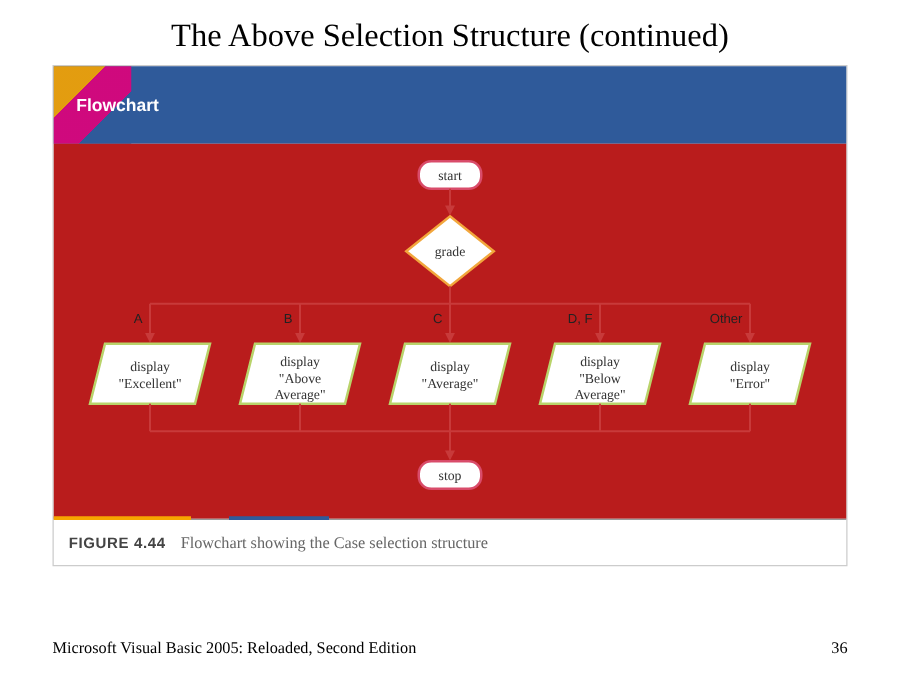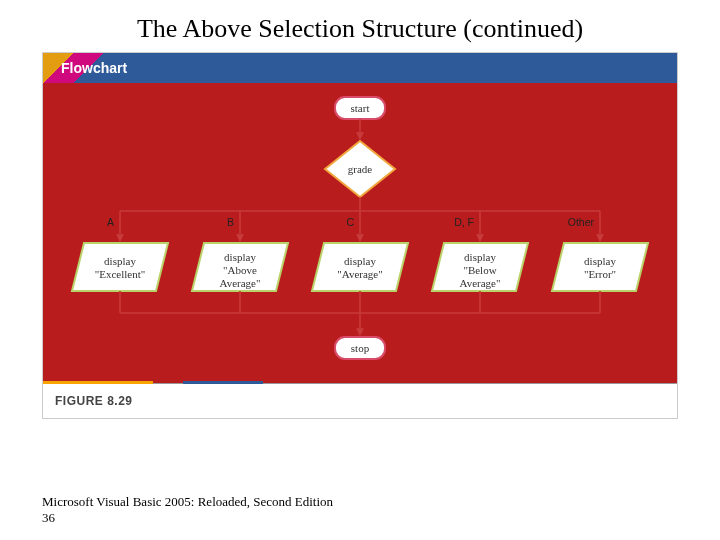--- a/index.html
+++ b/index.html
@@ -1,28 +1,28 @@
 <!DOCTYPE html>
 <html><head>
 <meta charset="utf-8">
 <style>
   * { box-sizing: border-box; margin: 0; padding: 0; }
   body { width: 720px; height: 540px; background: #fff; font-family: Arial, Helvetica, sans-serif; position: relative; overflow: hidden; }
   .title { text-align: center; font-size: 26px; font-weight: normal; padding: 14px 0 8px 0; font-family: "Times New Roman", serif; }
   .figure-wrap { margin: 0 42px; border: 1px solid #ccc; background: #fff; }
-  .banner { background: #2f5a9a; color: #fff; font-weight: bold; font-size: 14px; padding: 7px 12px; display: flex; align-items: center; position: relative; }
+  .banner { background: #2f5a9a; color: #fff; font-weight: bold; font-size: 14px; padding: 23px 12px; display: flex; align-items: center; position: relative; }
   .banner::before { content:""; width: 62px; height: 100%; position: absolute; left: 0; top: 0; background: linear-gradient(135deg,#f7a400 0 33%, #e1007a 33% 66%, #2f5a9a 66% 100%); opacity: .9; }
   .banner span { position: relative; z-index: 1; margin-left: 6px; }
   .chart-area { position: relative; height: 300px; background: #b91c1c; }
   svg { display: block; }
   .caption-bar { border-top: 1px solid #999; padding: 10px 12px; font-size: 12px; color: #333; display: flex; align-items: center; gap: 12px; position: relative; }
   .caption-bar::before { content:""; position: absolute; left: 0; top: -3px; width: 100%; height: 3px; background: linear-gradient(90deg,#f7a400 0 110px, transparent 110px 140px, #2f5a9a 140px 220px, transparent 220px 100%); }
   .caption-label { font-weight: bold; letter-spacing: .5px; color: #444; }
   .caption-text { color: #666; font-family: "Times New Roman", serif; font-size: 13px; }
-  .footer { position: absolute; bottom: 14px; left: 42px; right: 42px; display: flex; justify-content: space-between; font-family: "Times New Roman", serif; font-size: 13px; flex-direction: column; }
+  .footer { position: absolute; bottom: 14px; left: 42px; right: 42px; display: flex; justify-content: space-between; font-family: "Times New Roman", serif; font-size: 13px; }
   .nodeText { font-family: "Times New Roman", serif; font-size: 11px; fill: #333; }
   .caseText { font-family: Arial, sans-serif; font-size: 10.5px; fill: #222; }
 </style>
 </head>
 <body>
 
 <h1 class="title">The Above Selection Structure (continued)</h1>
 
 <div class="figure-wrap">
   <div class="banner">
@@ -90,20 +90,21 @@
       <line x1="317" y1="230" x2="317" y2="252" stroke="#c83a3a" stroke-width="1.6" marker-end="url(#ah)"></line>
 
       <g>
         <rect x="292" y="254" rx="10" ry="10" width="50" height="22" fill="#fff" stroke="#d94c6a" stroke-width="2"></rect>
         <text class="nodeText" x="317" y="269" text-anchor="middle">stop</text>
       </g>
     </svg>
   </div>
 
   <div class="caption-bar">
-    <span class="caption-label">FIGURE 8.29</span>
+    <span class="caption-label">FIGURE 4.44</span>
+    <span class="caption-text">Flowchart showing the Case selection structure</span>
   </div>
 </div>
 
 <div class="footer">
   <span>Microsoft Visual Basic 2005: Reloaded, Second Edition</span>
   <span>36</span>
 </div>
 
 </body></html>

